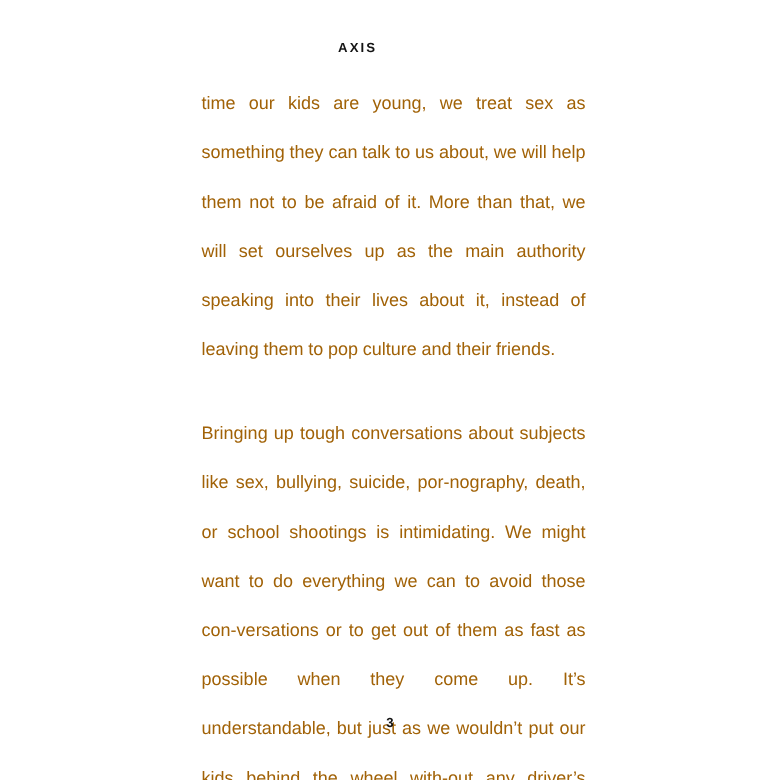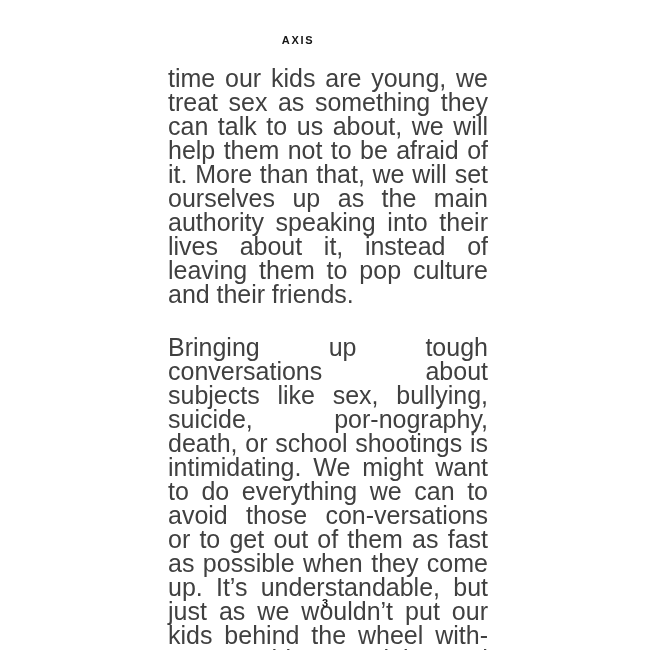--- a/index.html
+++ b/index.html
@@ -37,25 +37,25 @@
 
   .text-block {
     position: absolute;
     top: 66px;
     left: 168px;
     width: 320px;
   }
 
   .para {
     margin: 0;
-    font-size: 25px;
-    line-height: 24px;
+    font-size: 15px;
+    line-height: 41px;
     text-align: justify;
     text-justify: inter-word;
-    color: #404040;
+    color: #a16207;
     -webkit-hyphens: none;
     hyphens: none;
     word-spacing: -0.2px;
   }
 
   .para + .para {
     margin-top: 29px;
   }
 
   .para:last-child {

